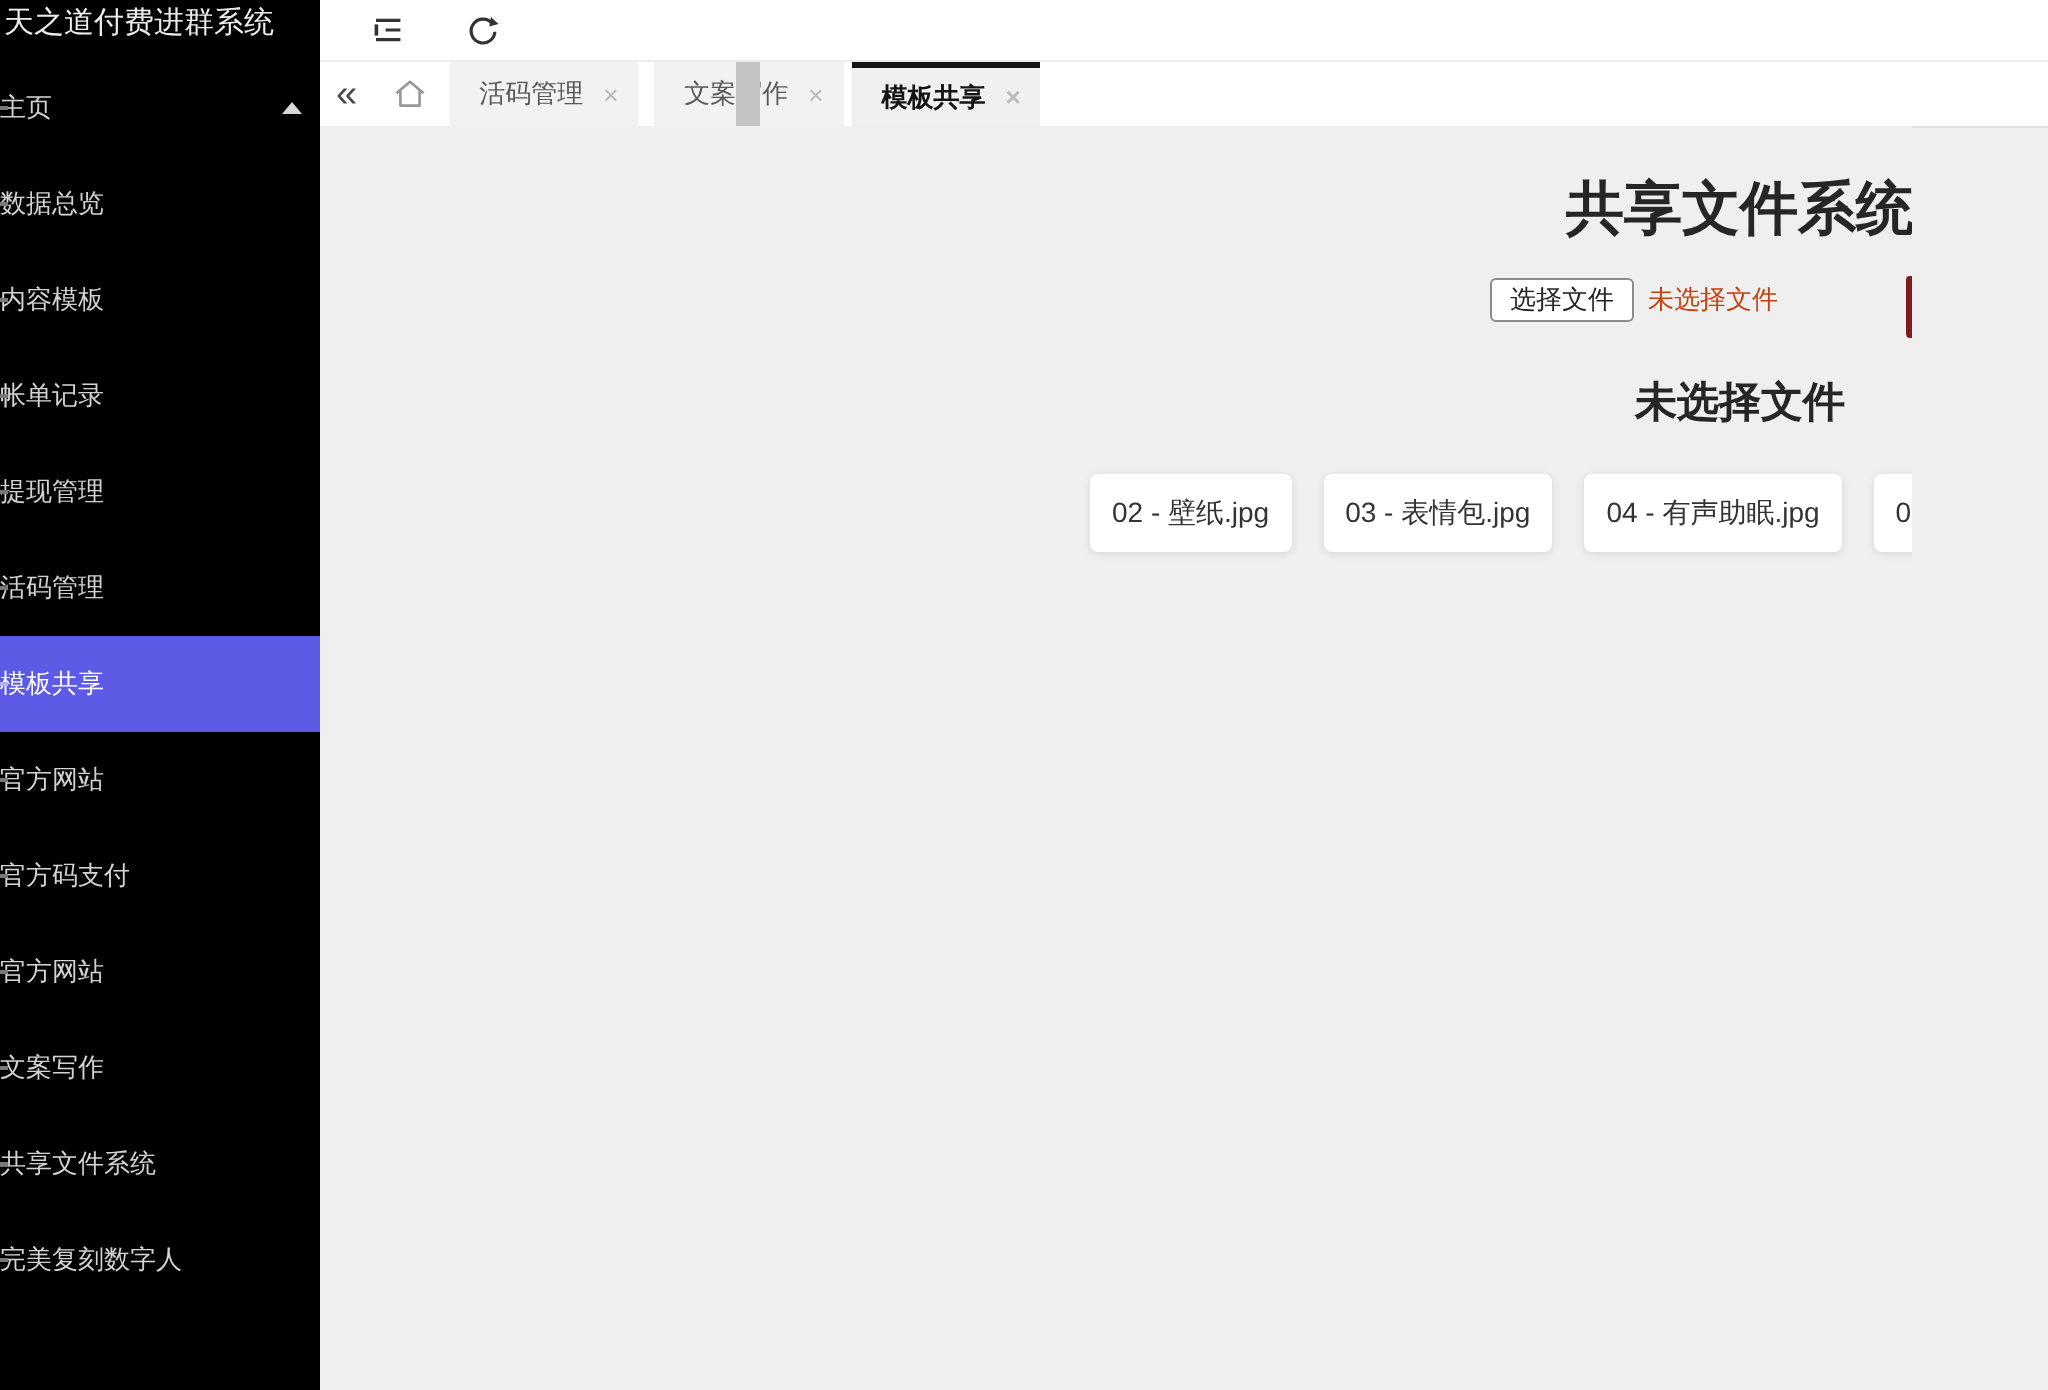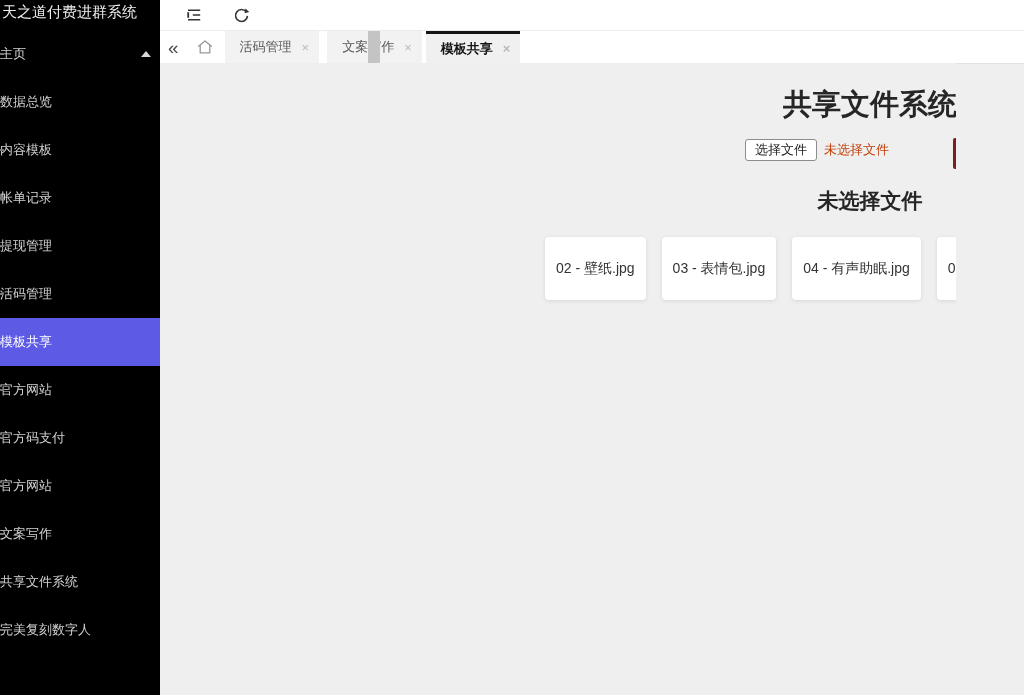--- a/index.html
+++ b/index.html
@@ -132,21 +132,21 @@
     transform: translateX(-50%);
     font-size: 21px; font-weight: bold; color: #262626;
     white-space: nowrap; margin: 0;
   }
   .files-row {
     position: absolute; left: 385px; top: 174px;
     display: flex; gap: 16px;
   }
   .file-card {
     height: 39px; line-height: 39px;
-    padding: 12px 11px;
+    padding: 0 11px;
     background: #fff; border-radius: 4px;
     box-shadow: 0 1px 4px rgba(0,0,0,0.10);
     font-size: 14px; color: #333;
     white-space: nowrap; cursor: pointer;
   }
 </style>
 </head>
 <body>
 
 <aside class="sidebar">

